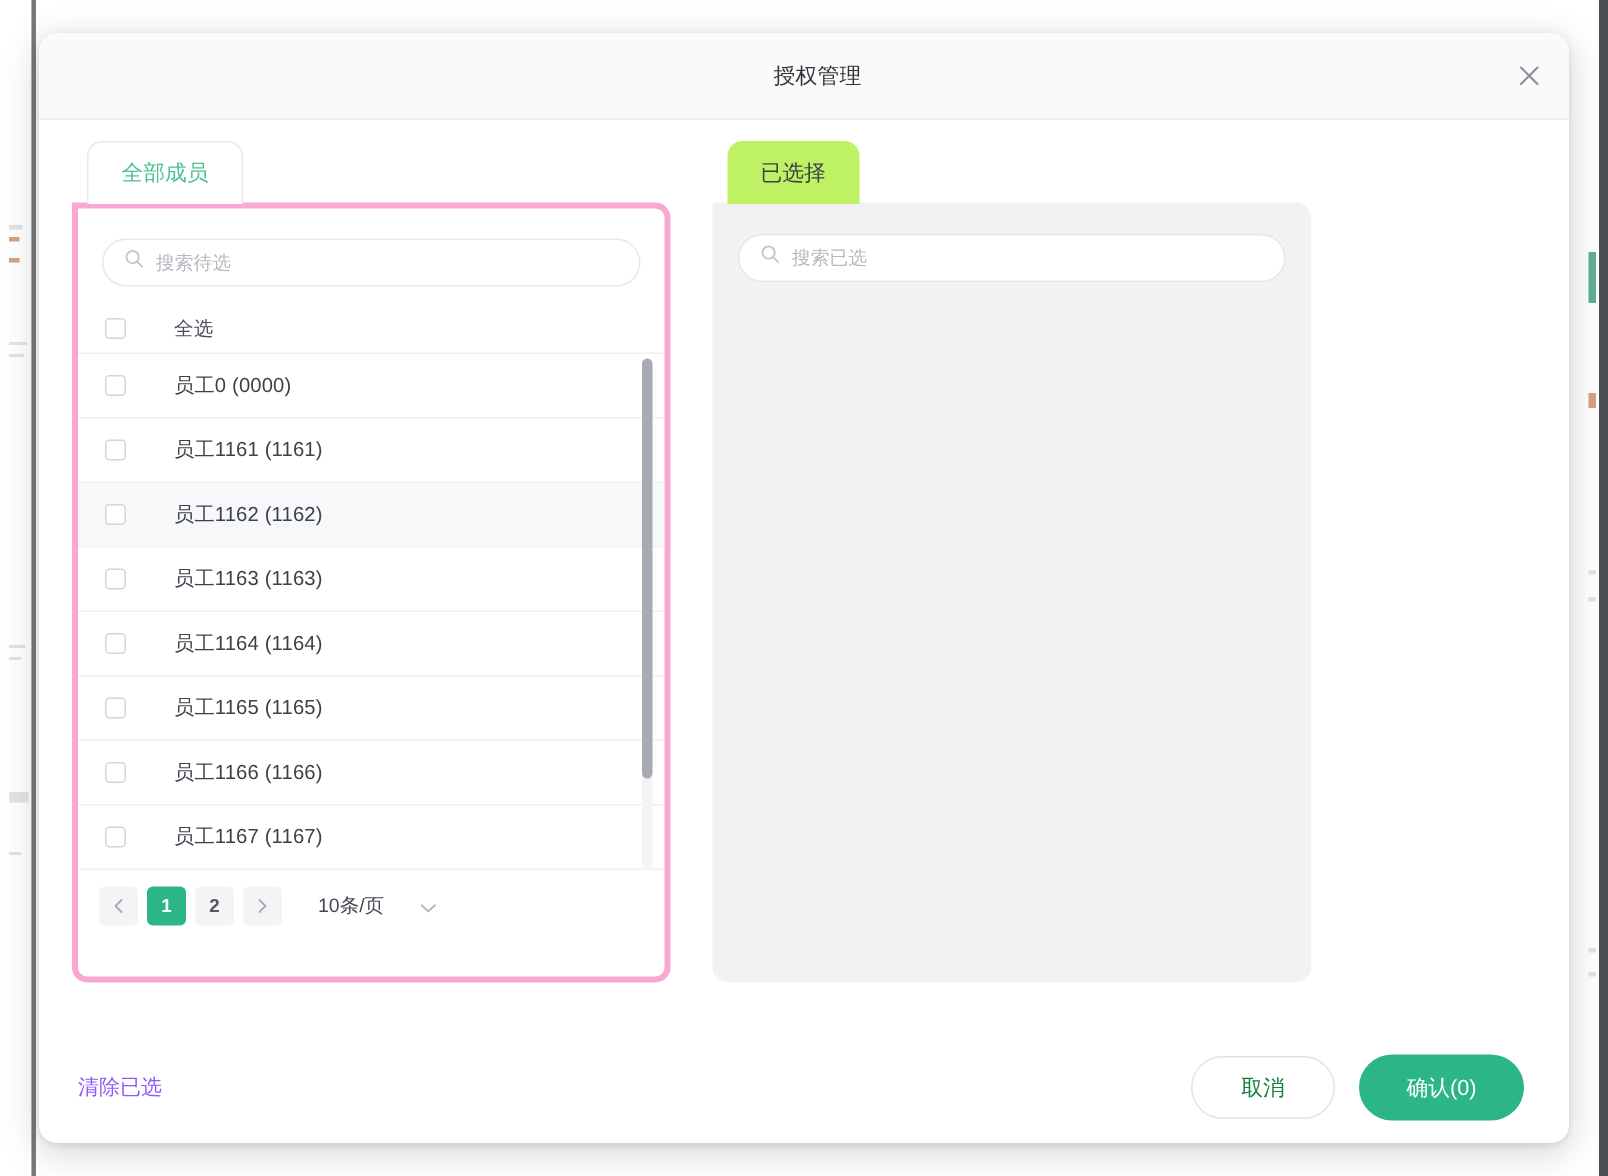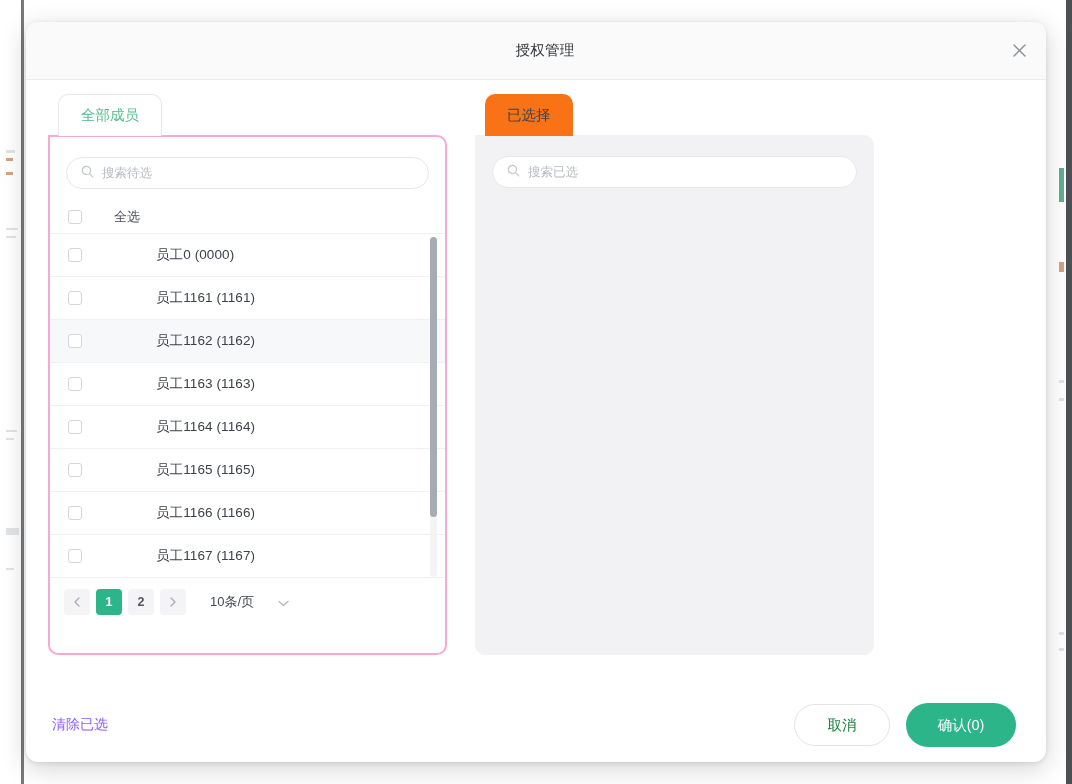--- a/index.html
+++ b/index.html
@@ -96,32 +96,32 @@
     cursor: pointer;
     user-select: none;
   }
   .tab.left-tab {
     background: #ffffff;
     color: #4dc191;
     border: 1px solid #e7e8ea;
     border-bottom: none;
   }
   .tab.right-tab {
-    background: #f97316;
+    background: #bef264;
     color: #3d4148;
   }
   .panel {
     position: relative;
     height: 520px;
     border-radius: 10px;
     margin-top: -1px;
   }
   .panel.left-panel {
     background: #ffffff;
-    border: 2px solid #f9a8d4;
+    border: 4px solid #f9a8d4;
     border-top-left-radius: 0;
   }
   .panel.right-panel {
     background: #f2f2f4;
     border: 1px solid #f2f2f4;
     border-top-left-radius: 0;
   }
 
   .search-box {
     position: relative;
@@ -153,21 +153,20 @@
     position: relative;
     height: 346px;
     overflow: hidden;
   }
   .row {
     display: flex; align-items: center;
     height: 43px;
     padding-left: 18px;
     border-bottom: 1px solid #f0f0f2;
     cursor: pointer;
-    gap: 42px;
   }
   .row.hl { background: #f7f8fa; }
   .cbx {
     flex: 0 0 auto;
     width: 14px; height: 14px;
     border: 1px solid #d4d6dc;
     border-radius: 3px;
     background: #ffffff;
   }
   .row-label, .head-label {

